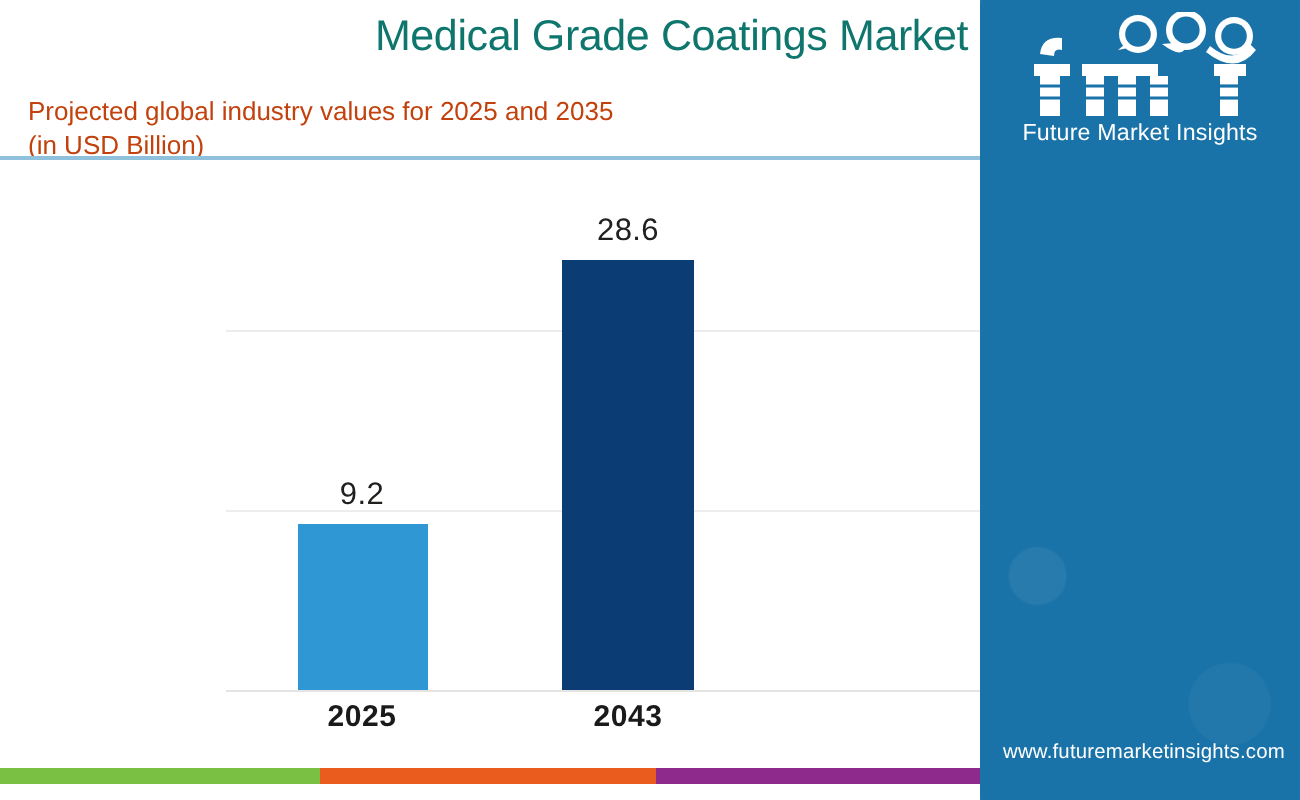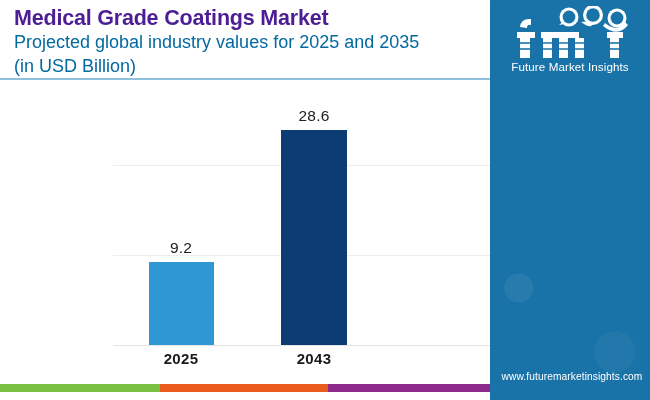--- a/index.html
+++ b/index.html
@@ -28,32 +28,33 @@
     background: #ffffff;
   }
   .header {
     position: absolute;
     left: 14px;
     top: 6px;
     width: 470px;
   }
   .chart-title {
     font-size: 21.5px;
-    font-weight: bold;
-    color: #4c1d95;
+    font-weight: normal;
+    color: #0f766e;
     letter-spacing: -0.2px;
     line-height: 1.15;
     margin: 0;
     white-space: nowrap;
+    text-align: right;
   }
   .chart-subtitle {
-    font-size: 18px;
-    color: #0369a1;
+    font-size: 13px;
+    color: #c2410c;
     line-height: 1.33;
-    margin-top: 0;
+    margin-top: 16px;
     white-space: pre-line;
   }
   .header-rule {
     position: absolute;
     left: 0;
     top: 78px;
     width: 490px;
     height: 1.5px;
     background: #8FC0DC;
   }

